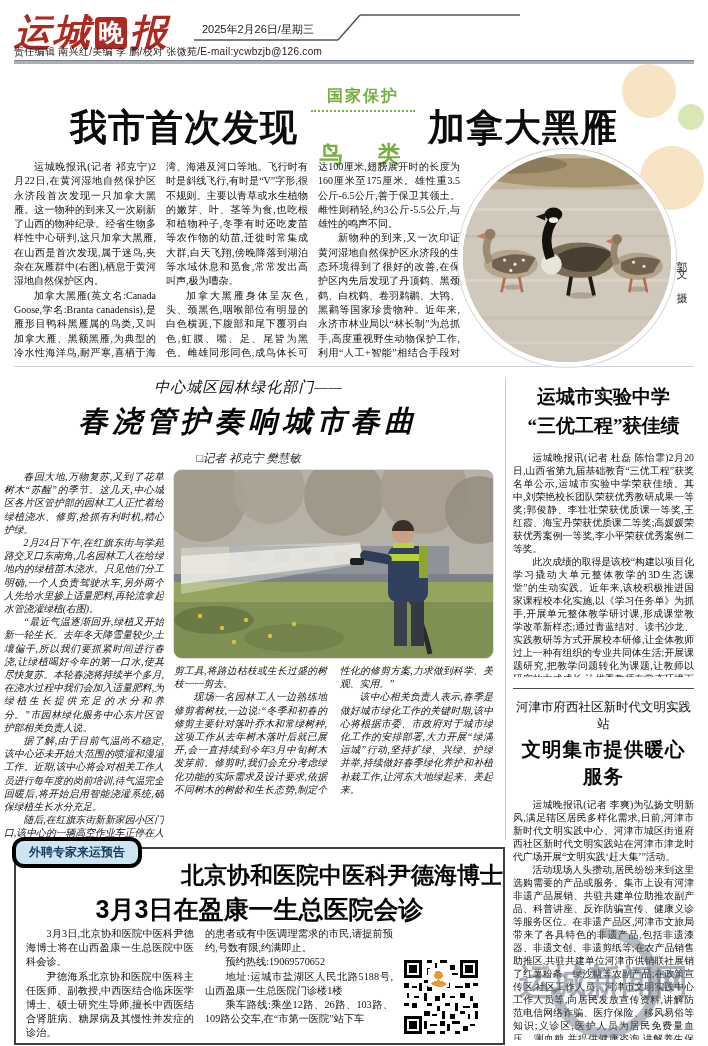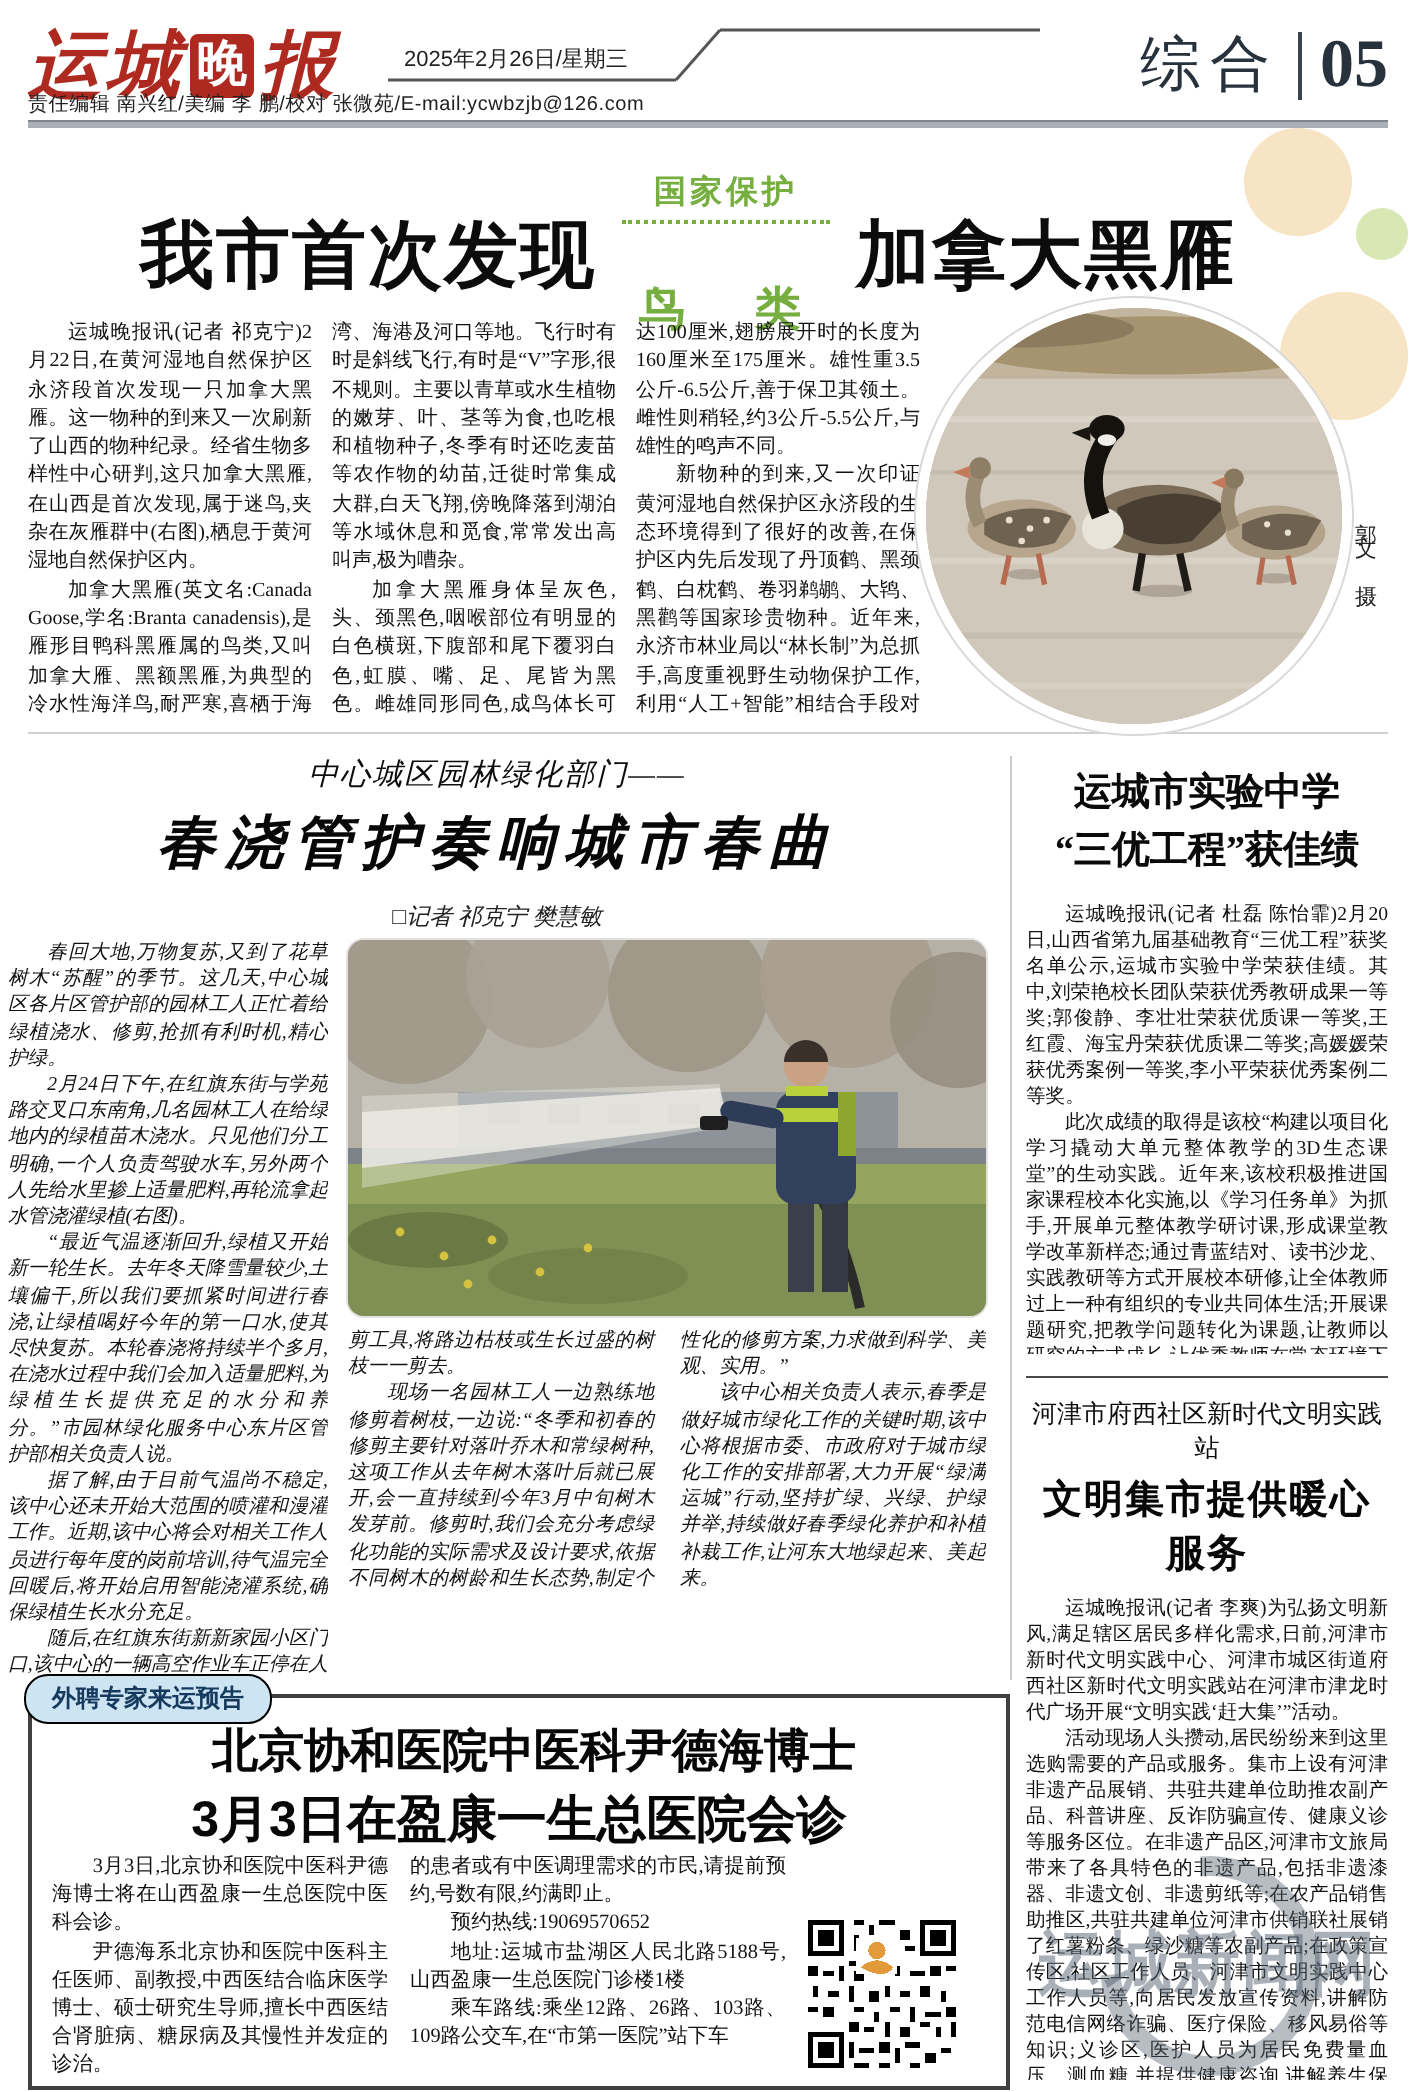--- a/index.html
+++ b/index.html
@@ -73,24 +73,24 @@
 
   
   .watermark{position:absolute;left:500px;top:928px;width:208px;height:115px;z-index:5;pointer-events:none;color:#55626f;}
   .wm-ring{position:absolute;left:50px;top:0;width:90px;height:90px;border:10px solid rgba(85,98,111,.42);
            border-left-color:transparent;border-radius:50%;transform:rotate(40deg);}
   .wm-text{position:absolute;left:0;top:32px;width:100%;text-align:center;font-size:33px;font-weight:900;
            letter-spacing:1px;color:rgba(85,98,111,.5);transform:scaleY(1.08);}
 
   
   .ad-box{position:absolute;left:14px;top:847px;width:487px;height:194px;border:2px solid #3f3f3f;background:#fff;z-index:4;}
-  .ad-tag{position:absolute;left:-4px;top:-12px;background:#cde4f3;border:1px solid #000000;border-radius:12px;
+  .ad-tag{position:absolute;left:-4px;top:-12px;background:#cde4f3;border:4px solid #000000;border-radius:12px;
           padding:3px 13px;font-size:12px;font-weight:bold;color:#153a5d;
           font-family:"Liberation Sans","DejaVu Sans",sans-serif;}
-  .ad-title1{margin-top:11px;text-align:center;font-size:23px;font-weight:900;color:#070707;
+  .ad-title1{margin-top:11px;text-align:right;font-size:23px;font-weight:900;color:#070707;
              font-family:"Liberation Sans","DejaVu Sans",sans-serif;padding-left:15px;}
   .ad-title2{margin-top:2px;text-align:center;font-size:25px;font-weight:900;color:#070707;
              font-family:"Liberation Sans","DejaVu Sans",sans-serif;}
   .ad-row{position:absolute;left:10px;right:8px;top:78px;bottom:6px;display:flex;gap:11px;}
   .ad-col{font-size:10.2px;line-height:14.2px;text-align:justify;overflow:hidden;font-family:Liberation Serif, serif;}
   .ad-col1{width:168px;}
   .ad-col2{width:188px;}
   .ad-qr{width:74px;height:74px;margin-top:33px;}
 </style>
 </head>
@@ -103,25 +103,20 @@
     <span class="logo-b">晚</span>
     <span class="logo-a">报</span>
   </div>
   <div class="mast-date">2025年2月26日/星期三</div>
   <svg class="mast-lines">
     <line x1="194" y1="40" x2="338" y2="40" stroke="#555" stroke-width="1.5"></line>
     <line x1="338" y1="40" x2="360" y2="15" stroke="#555" stroke-width="1.5"></line>
     <line x1="360" y1="15" x2="520" y2="15" stroke="#555" stroke-width="1.5"></line>
   </svg>
   <div class="credits">责任编辑 南兴红/美编 李 鹏/校对 张微苑/E-mail:ycwbzjb@126.com</div>
-  <div class="section-block">
-    <span class="section-name">综合</span>
-    <span class="section-bar"></span>
-    <span class="page-no">05</span>
-  </div>
   <div class="mast-rule"></div>
 
   <div class="circ circ1"></div>
   <div class="circ circ2"></div>
   <div class="circ circ3"></div>
 
   <div class="headline">
     <span class="hl">我市首次发现</span>
     <span class="badge">
       <span class="badge-top">国家保护</span>

